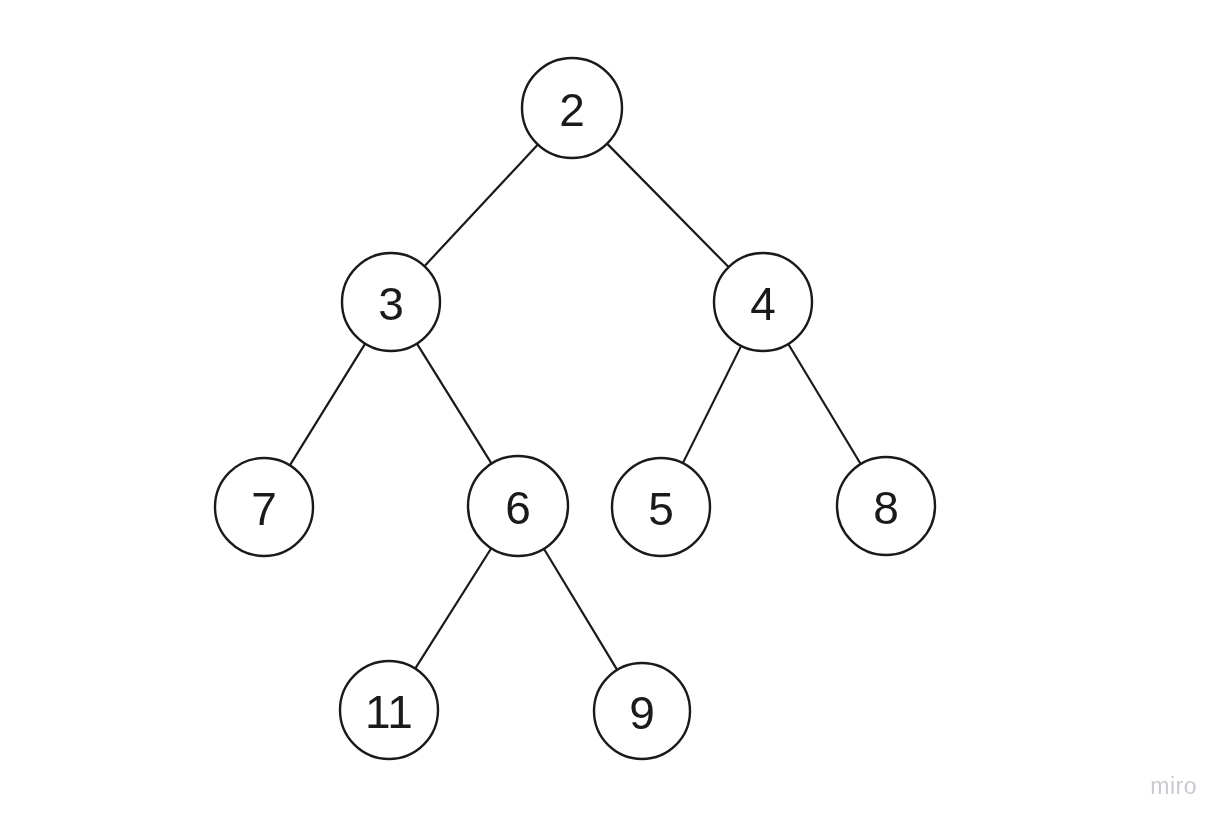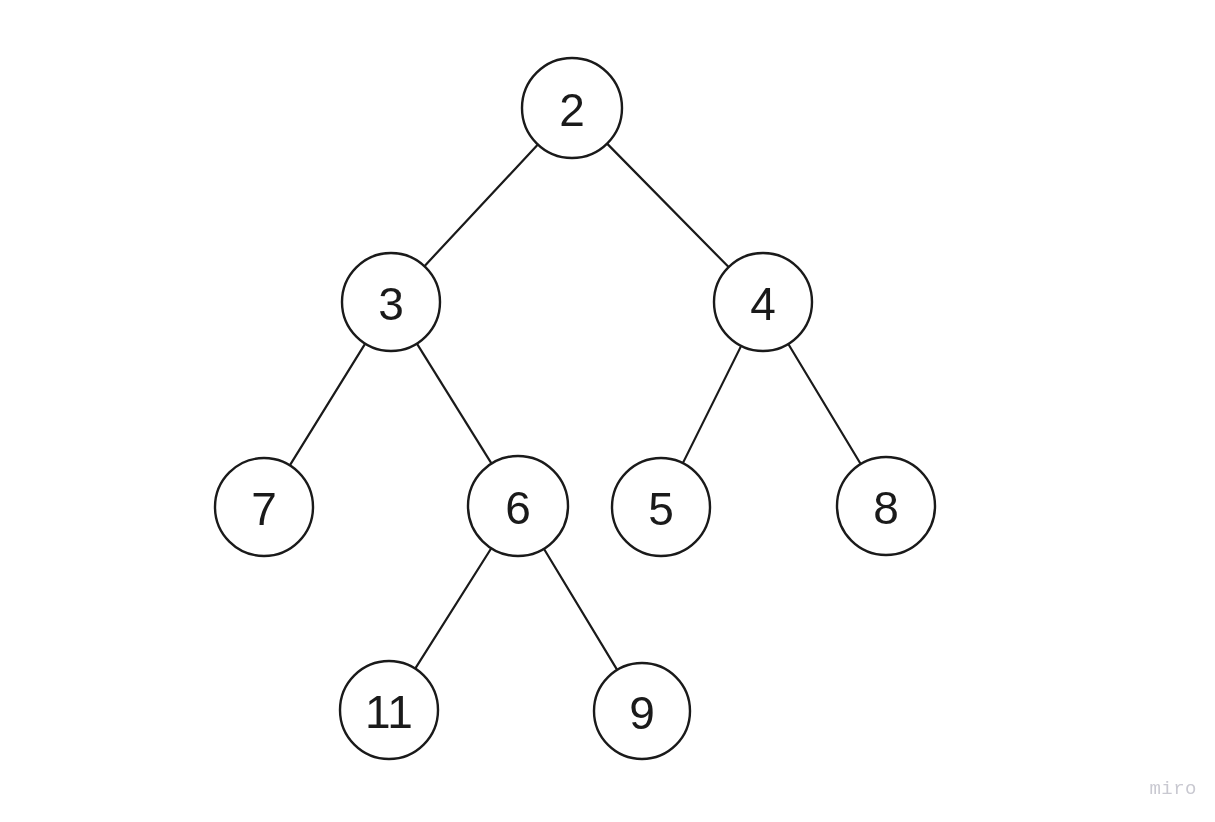--- a/index.html
+++ b/index.html
@@ -42,22 +42,22 @@
     font-family: "Liberation Sans", sans-serif;
     font-size: 46px;
     font-weight: 400;
     text-anchor: middle;
     dominant-baseline: central;
   }
   #watermark {
     position: absolute;
     right: 18px;
     bottom: 22px;
-    font-family: Liberation Mono, monospace;
-    font-size: 19px;
+    font-family: Liberation Sans, sans-serif;
+    font-size: 23px;
     letter-spacing: 0.5px;
     color: #c9c9d1;
     user-select: none;
   }
 </style>
 </head>
 <body>
 
 <div id="canvas" style="background: rgb(255, 255, 255);">
   <svg id="tree-svg" viewBox="0 0 1215 822" xmlns="http://www.w3.org/2000/svg">

